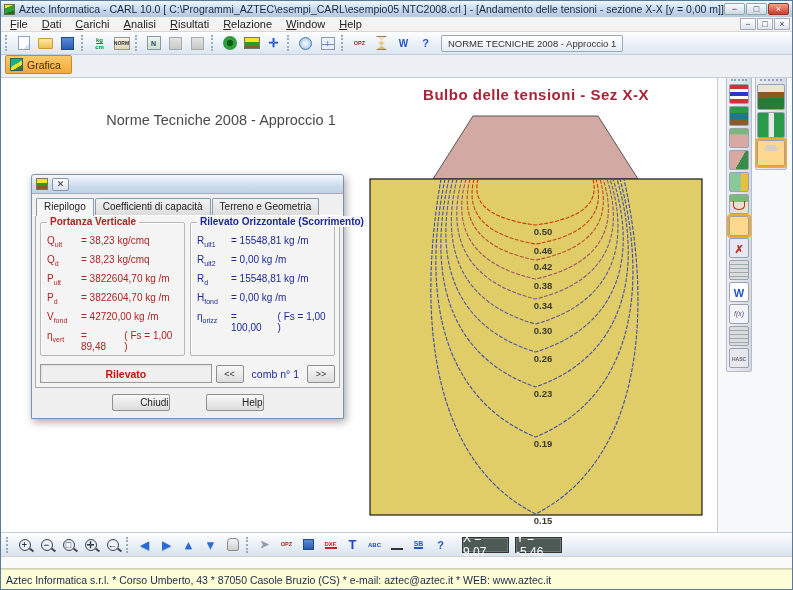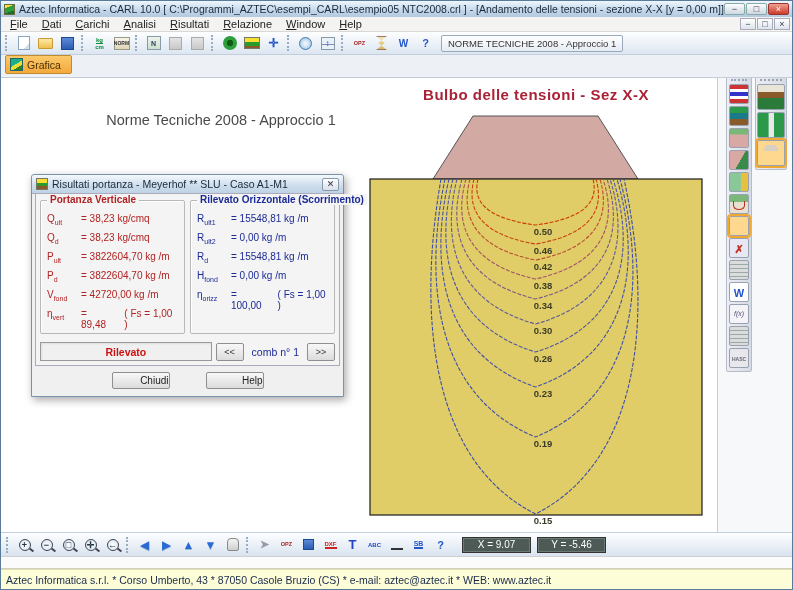--- a/index.html
+++ b/index.html
@@ -117,21 +117,21 @@
   .mag::after{content:"";position:absolute;width:5px;height:2px;background:#445;right:-4px;bottom:-1px;transform:rotate(40deg)}
   .arrow{color:#2a6ad4;font-size:12px;text-shadow:0 1px 0 #9bc}
   .i-handtool{width:12px;height:13px;background:linear-gradient(#f4f4f4,#cfcfcf);border:1px solid #888;border-radius:4px 4px 2px 2px}
   .i-ptr{color:#99a;font-size:11px}
   .i-dxf{color:#cc2222;font-size:6px;border-bottom:2px solid #cc2222}
   .i-T{color:#2244cc;font-size:13px}
   .i-abc{color:#2244cc;font-size:6px}
   .i-ant{width:12px;height:11px;background:conic-gradient(from 220deg at 50% 100%,#333 0 40deg,transparent 41deg);border-bottom:2px solid #333}
   .i-sb{color:#2255cc;font-size:7px;border-bottom:2px solid #2255cc}
   .coords{display:flex;gap:6px;margin-left:10px}
-  .coordpanel{width:69px;height:16px;background:#4d5a55;border:1px solid #333;box-shadow:inset 0 0 0 1px #6a7a74;color:#fff;font-size:10px;display:flex;align-items:center;justify-content:center}
+  .coordpanel{width:47px;height:16px;background:#4d5a55;border:1px solid #333;box-shadow:inset 0 0 0 1px #6a7a74;color:#fff;font-size:12px;display:flex;align-items:center;justify-content:center}
 
   .substrip{height:13px;background:#fbfbfb;border-top:1px solid #d0d0d0;border-bottom:1px solid #cfcfc0;flex:none}
   .statusbar{flex:none;height:20px;background:#fdfdd8;display:flex;align-items:center;padding:0 5px;font-size:10.5px;color:#1a2a4a;border-top:1px solid #e0e0b0}
 </style>
 </head>
 <body>
 
 <div class="app">
 
   <div class="titlebar">
@@ -282,22 +282,26 @@
       <div class="vstrip vs2">
         <span class="ri r-twin"></span>
         <span class="ri r-psec"></span>
         <span class="ri r-emb sel"></span>
       </div>
     </div>
 
     <div class="dialog">
       <div class="dlg-title">
         <span class="dlg-icon"></span>
-        <span class="dlg-title-text">Risultati portanza - Meyerhof ** SLU - Caso A1-M1</span>
         <span class="dlg-close">✕</span>
+      </div>
+      <div class="tabstrip">
+        <span class="tab active">Riepilogo</span>
+        <span class="tab">Coefficienti di capacità</span>
+        <span class="tab">Terreno e Geometria</span>
       </div>
       <div class="dlg-body">
         <div class="groups">
           <div class="groupbox gv">
             <span class="gtitle">Portanza Verticale</span>
             <div class="row">
                 <span class="sym"><span>Q</span><sub>ult</sub></span>
                 <span>= 38,23 kg/cmq</span>
               </div>
             <div class="row">

